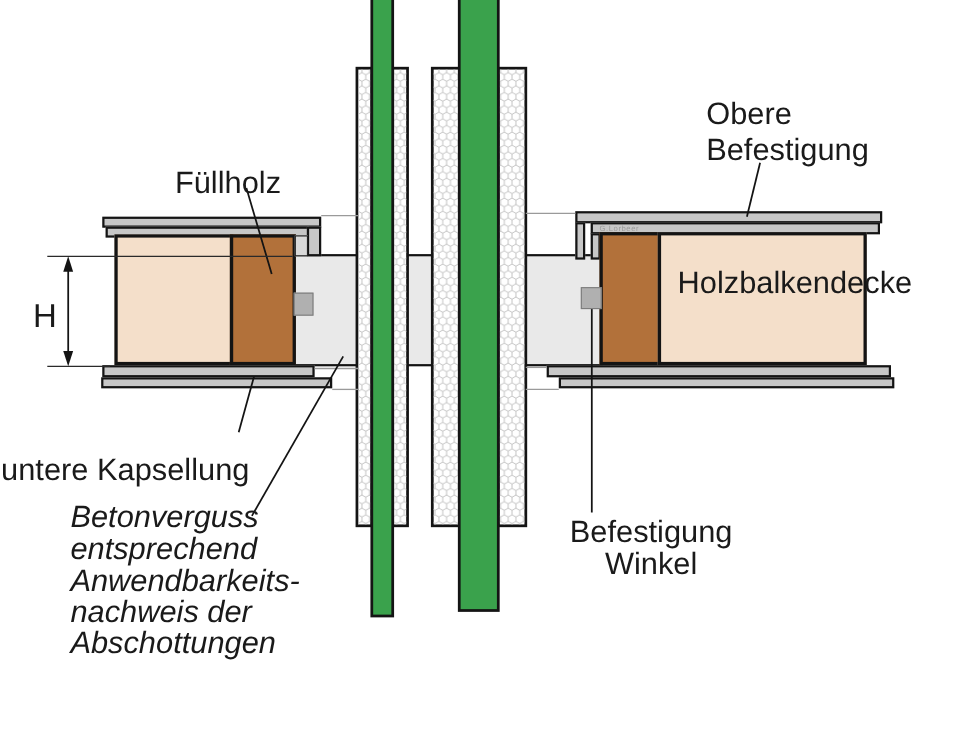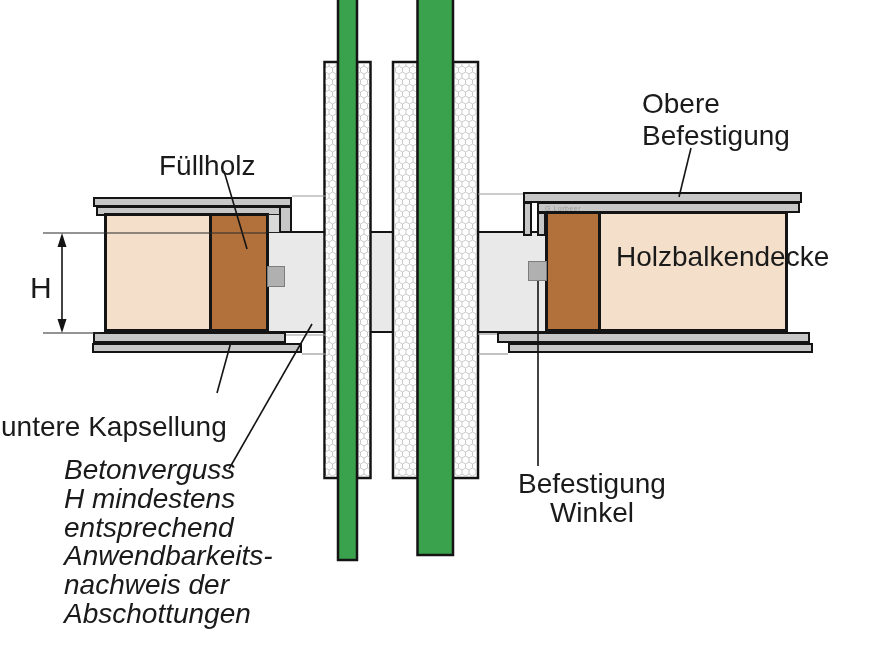--- a/index.html
+++ b/index.html
@@ -135,21 +135,20 @@
     <div>Obere</div>
     <div>Befestigung</div>
   </div>
 
   <div class="lbl" id="lbl-holz">Holzbalkendecke</div>
 
   <div class="lbl" id="lbl-untere">untere Kapsellung</div>
 
   <div class="lbl" id="lbl-beton">
     <div>Betonverguss</div>
-    <div>H mindestens</div>
     <div>entsprechend</div>
     <div>Anwendbarkeits-</div>
     <div>nachweis der</div>
     <div>Abschottungen</div>
   </div>
 
   <div class="lbl" id="lbl-bef">
     <div>Befestigung</div>
     <div>Winkel</div>
   </div>

